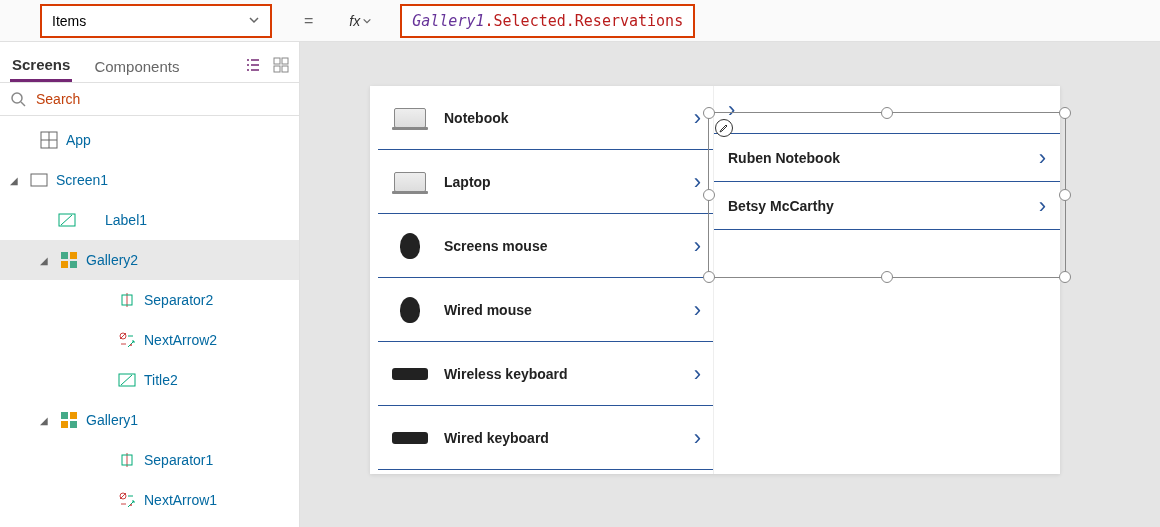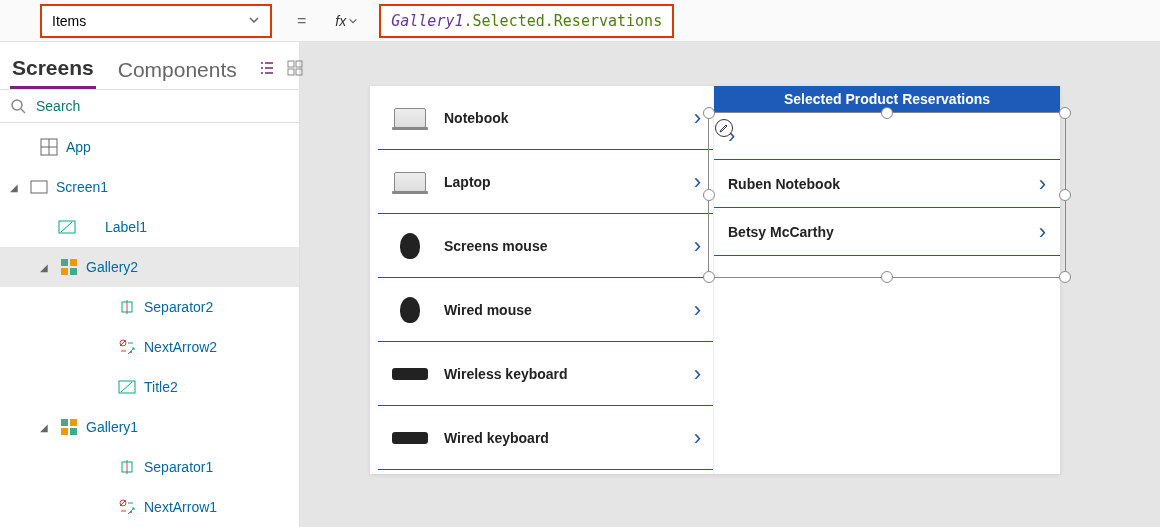--- a/index.html
+++ b/index.html
@@ -13,21 +13,21 @@
     }
     
     
     .formula-bar {
       height: 42px;
       background: #fafafa;
       border-bottom: 1px solid #e0e0e0;
       display: flex;
       align-items: center;
       padding: 0 10px;
-      gap: 17px;
+      gap: 24px;
     }
     .property-selector {
       width: 232px;
       height: 34px;
       border: 2px solid #d83b01;
       background: white;
       display: flex;
       align-items: center;
       padding: 0 10px;
       position: relative;
@@ -62,21 +62,21 @@
       border: 2px solid #d83b01;
       height: 34px;
       display: flex;
       align-items: center;
       padding: 0 10px;
       font-family: Consolas, monospace;
       font-size: 15px;
       background: white;
     }
     .formula-ident { color: #663399; font-style: italic; }
-    .formula-rest { color: #4d7c0f; }
+    .formula-rest { color: #b91c1c; }
     
     
     .main {
       display: flex;
       height: calc(100% - 42px);
     }
     
     
     .tree-panel {
       width: 300px;
@@ -89,39 +89,39 @@
       display: flex;
       align-items: center;
       padding: 8px 10px 0 10px;
       border-bottom: 1px solid #e0e0e0;
       gap: 20px;
     }
     .tab {
       padding: 6px 2px;
       color: #666;
       cursor: pointer;
-      font-size: 21px;
+      font-size: 15px;
     }
     .tab.active {
       color: #333;
       font-weight: 600;
       border-bottom: 3px solid #742774;
     }
     .tree-tabs-icons {
       margin-left: auto;
       display: flex;
       gap: 12px;
       color: #666;
     }
     .search-row {
       display: flex;
       align-items: center;
       padding: 8px 10px;
       border-bottom: 1px solid #e0e0e0;
-      color: #0f766e;
+      color: #c2410c;
       gap: 10px;
     }
     .tree-body {
       flex: 1;
       overflow-y: auto;
       padding-top: 4px;
     }
     .tree-item {
       display: flex;
       align-items: center;
@@ -503,21 +503,20 @@
         <div class="g1-item">
           <div class="g1-thumb">
               <div class="kb-mini"></div>
             </div>
           <div class="g1-label">Wired keyboard</div>
           <div class="g1-arrow">›</div>
         </div>
       </div>
 
       <div class="gallery2-wrap">
-        <div class="gallery2-header">Selected Product Reservations</div>
         <div class="gallery2">
           <div class="g2-item">
             <div class="g2-arrow">›</div>
           </div>
           <div class="g2-item">
             <div class="g2-label">Ruben Notebook</div>
             <div class="g2-arrow">›</div>
           </div>
           <div class="g2-item">
             <div class="g2-label">Betsy McCarthy</div>

